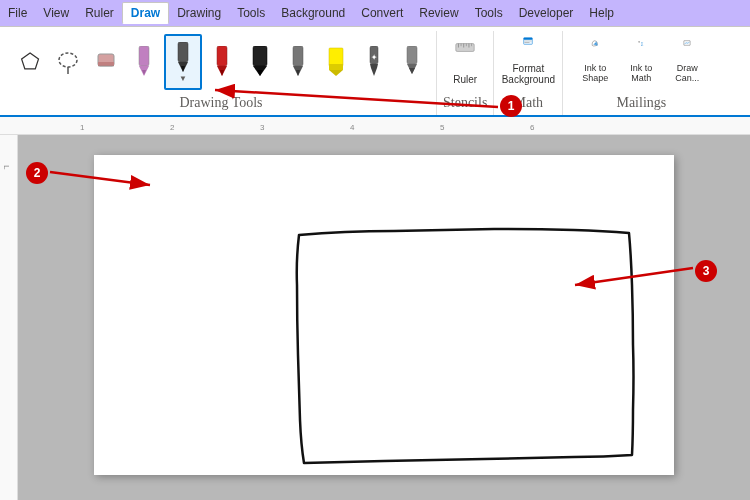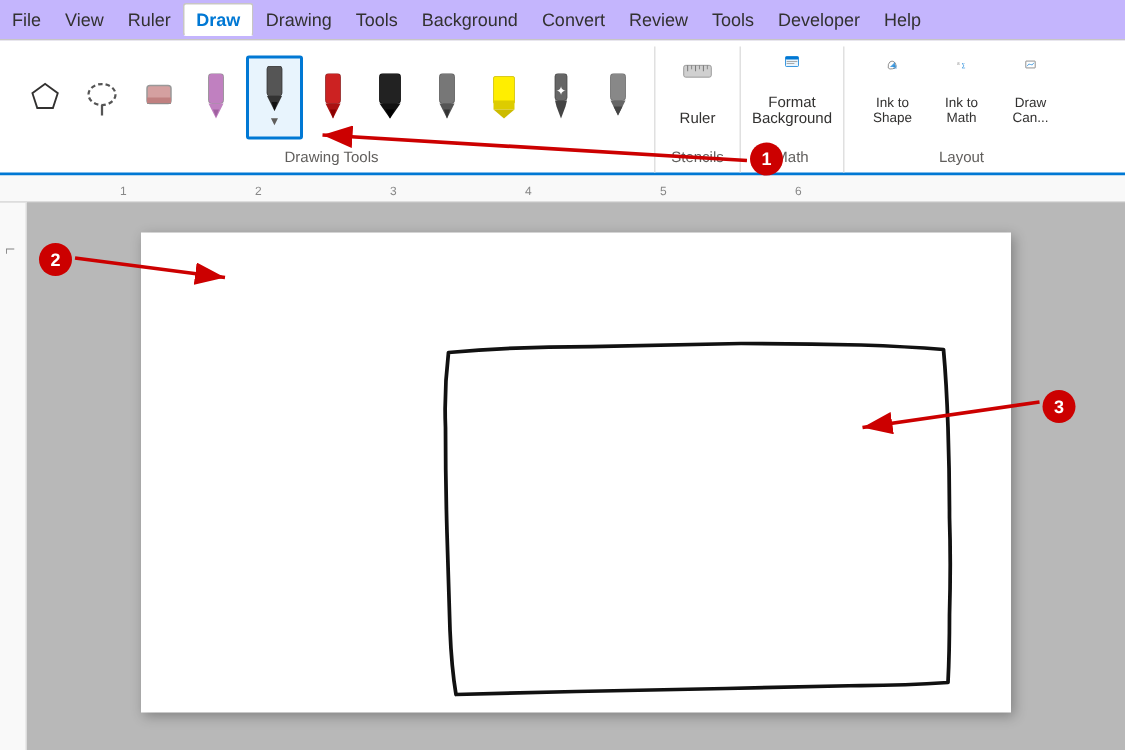--- a/index.html
+++ b/index.html
@@ -40,25 +40,26 @@
     .ribbon-group {
       display: flex;
       flex-direction: column;
       align-items: center;
       padding: 2px 6px;
       border-right: 1px solid #e0e0e0;
       position: relative;
     }
     .ribbon-group:last-child { border-right: none; }
     .ribbon-group-label {
-      font-size: 10px;
+      font-size: 14px;
       color: #605e5c;
       margin-top: auto;
       padding-top: 4px;
       padding-bottom: 2px;
+      font-family: Liberation Serif, serif;
     }
     .ribbon-tools {
       display: flex;
       align-items: center;
       gap: 2px;
       flex: 1;
     }
     .ribbon-btn {
       display: flex;
       flex-direction: column;
@@ -386,21 +387,21 @@
         <div class="mini-convert-btn">
           <svg width="28" height="28" viewBox="0 0 28 28">
             <rect x="3" y="6" width="22" height="16" rx="1" fill="none" stroke="#555" stroke-width="1.5"></rect>
             <path d="M6 18 Q10 10 14 14 Q18 18 22 10" fill="none" stroke="#0078d4" stroke-width="1.5"></path>
           </svg>
           <span class="ribbon-btn-label" style="white-space:pre-line; font-size:9px;">Draw
 Can...</span>
         </div>
       </div>
     </div>
-    <div class="ribbon-group-label">Layout</div>
+    <div class="ribbon-group-label">Mailings</div>
   </div>
 
 </div>
 
 <div class="ruler-bar">
   <div style="position:relative; width:100%; height:100%;">
 
     <span style="position:absolute; left:20px; font-size:8px; color:#888; bottom:2px;">1</span>
     <span style="position:absolute; left:110px; font-size:8px; color:#888; bottom:2px;">2</span>
     <span style="position:absolute; left:200px; font-size:8px; color:#888; bottom:2px;">3</span>

